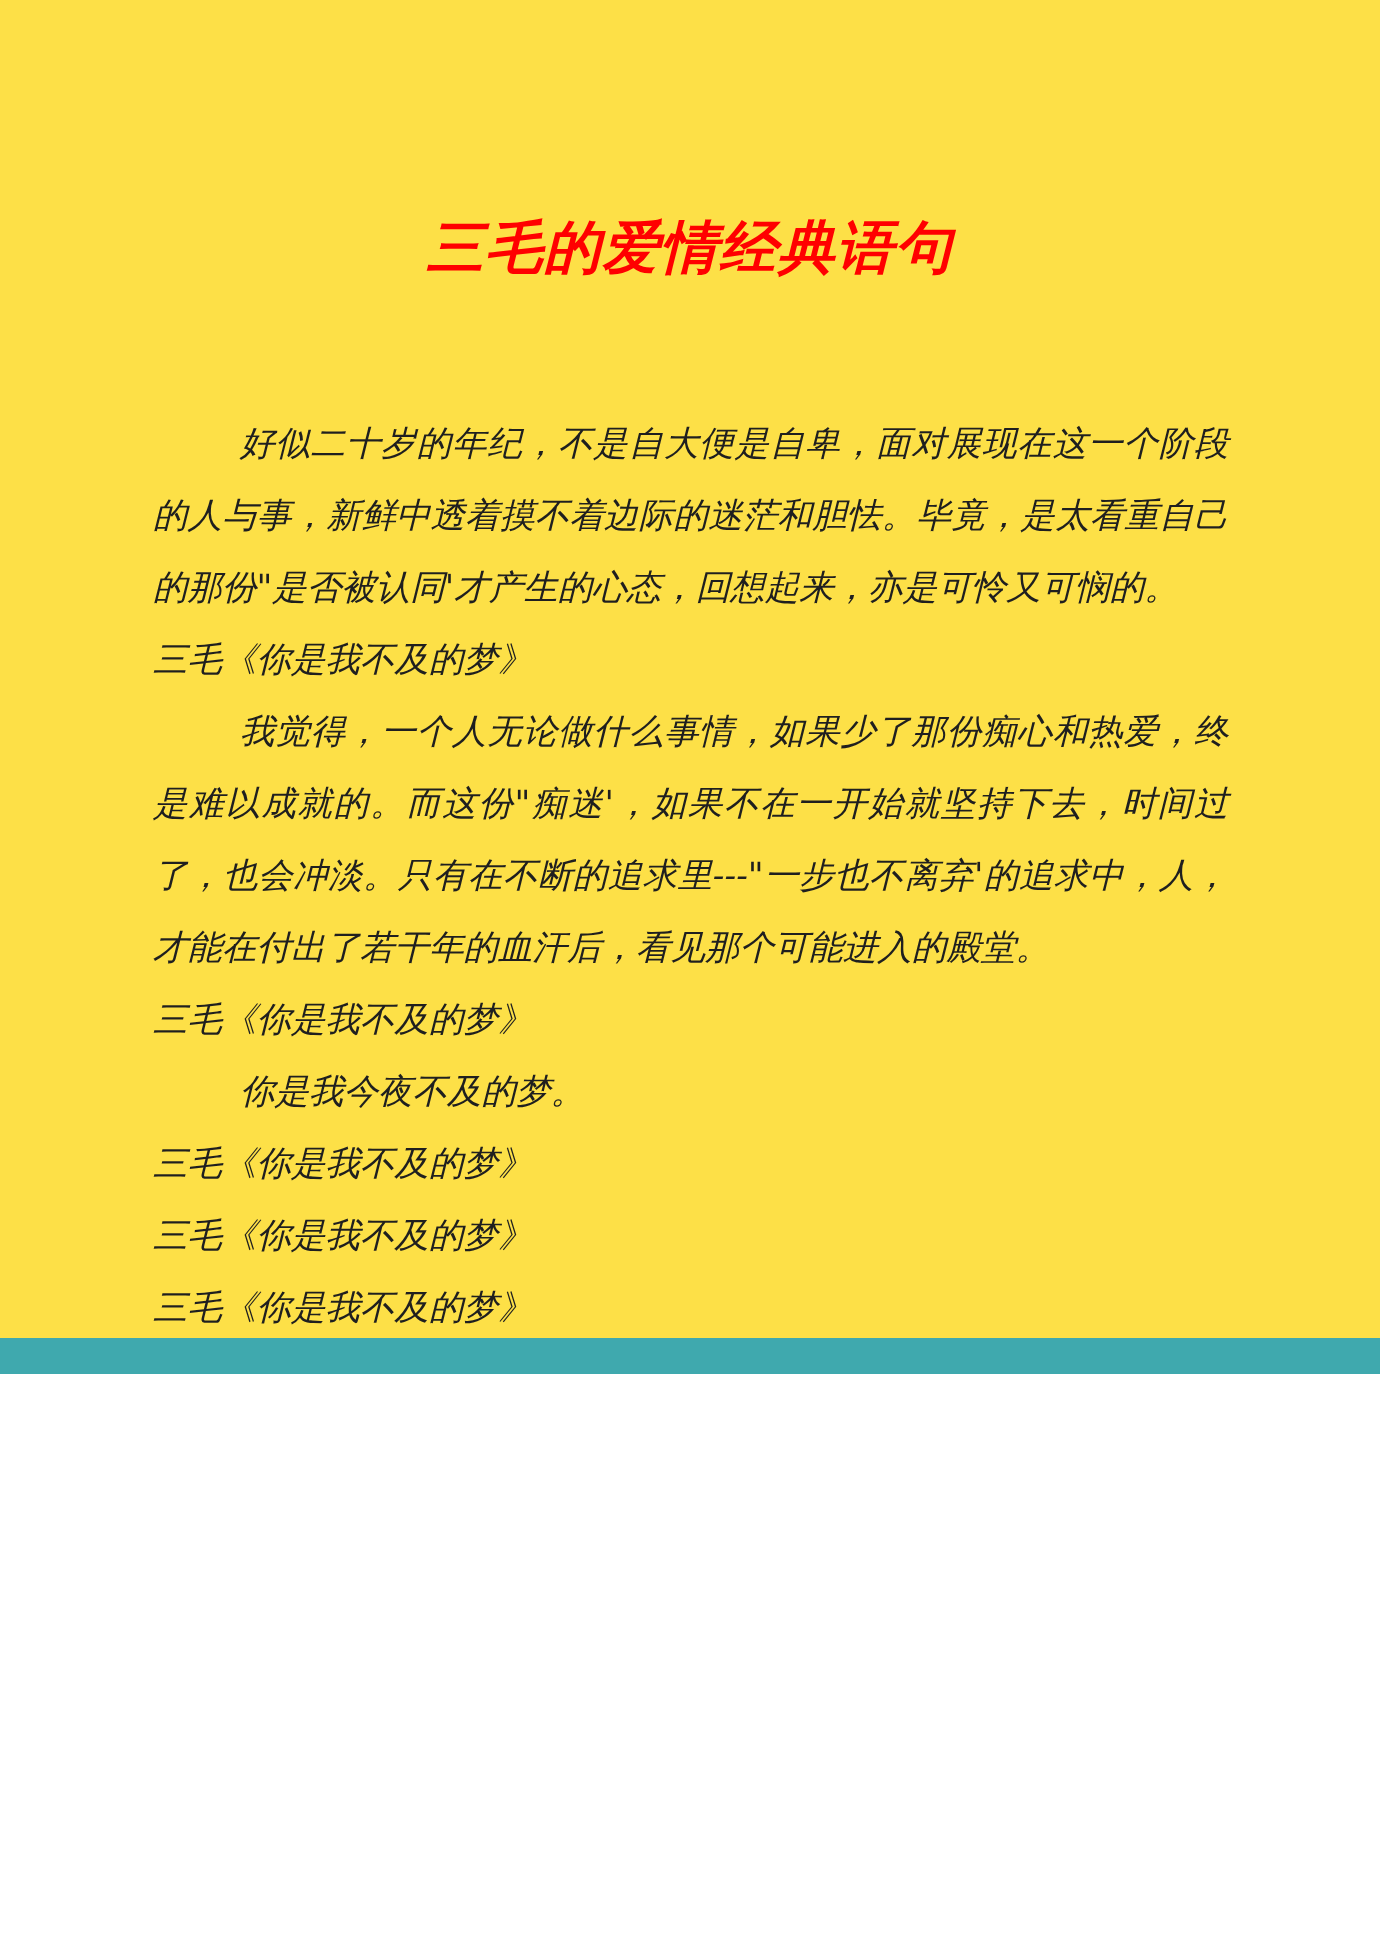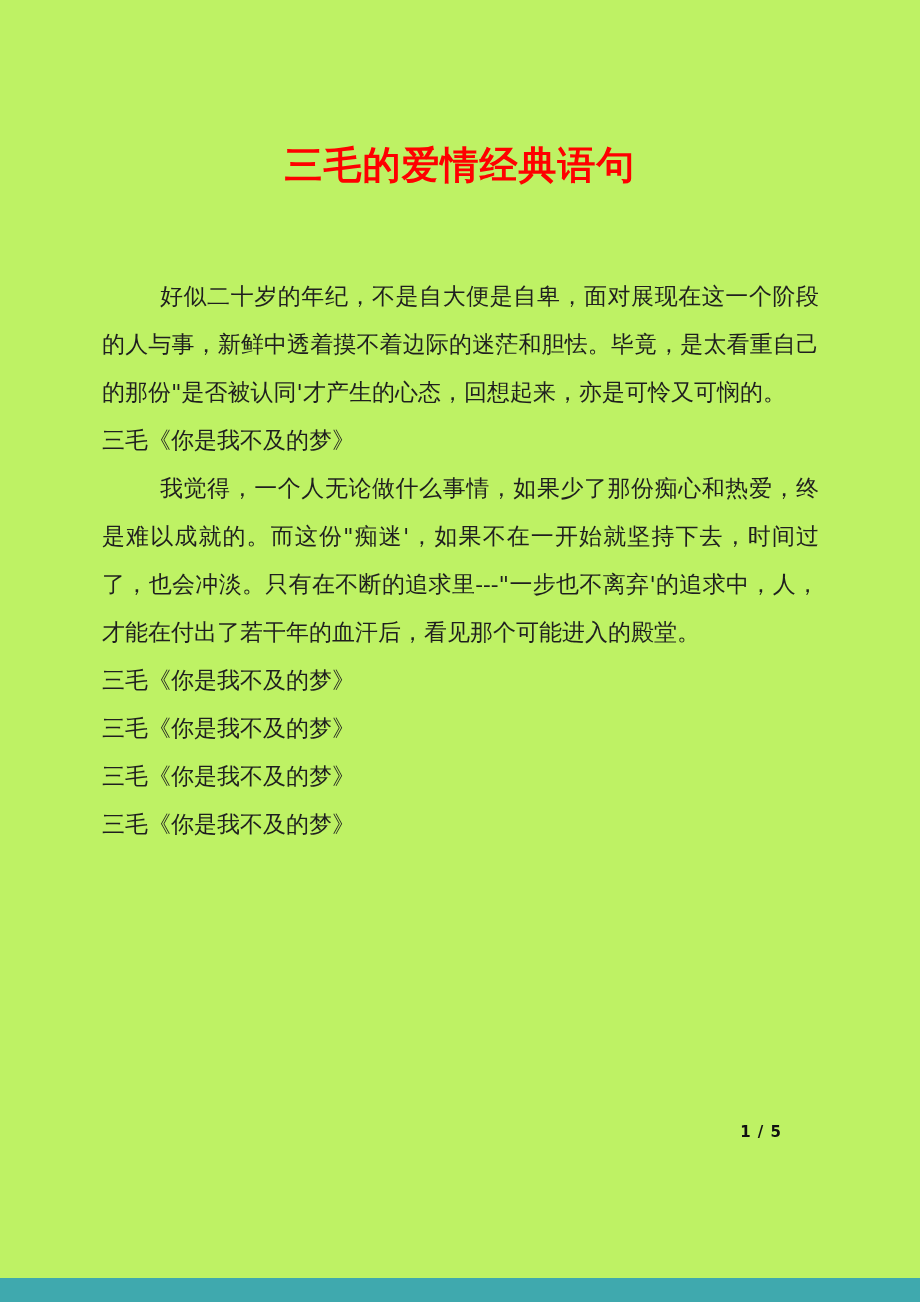--- a/index.html
+++ b/index.html
@@ -1,24 +1,25 @@
 <!DOCTYPE html>
 <html lang="zh"><head>
 <meta charset="utf-8">
 <style>
   html, body { margin: 0; padding: 0; background: #ffffff; }
 
   .page {
     position: relative;
     width: 920px;
-    height: 1302px;
-    background: #bef264;
+    height: 916px;
+    background: #fde047;
     overflow: hidden;
     font-family: "DejaVu Serif", "Liberation Serif", serif;
     color: #1f1f1f;
+    font-style: italic;
   }
 
   .doc-title {
     margin: 0;
     padding-top: 141px;
     text-align: center;
     font-size: 38px;
     line-height: 48px;
     font-weight: bold;
     color: #ff0000;
@@ -60,20 +61,21 @@
 <body>
 
 <div class="page">
   <h1 class="doc-title">三毛的爱情经典语句</h1>
 
   <div class="doc-body">
       <p class="para">好似二十岁的年纪，不是自大便是自卑，面对展现在这一个阶段的人与事，新鲜中透着摸不着边际的迷茫和胆怯。毕竟，是太看重自己的那份"是否被认同'才产生的心态，回想起来，亦是可怜又可悯的。</p>
       <p class="attribution">三毛《你是我不及的梦》</p>
       <p class="para">我觉得，一个人无论做什么事情，如果少了那份痴心和热爱，终是难以成就的。而这份"痴迷'，如果不在一开始就坚持下去，时间过了，也会冲淡。只有在不断的追求里---"一步也不离弃'的追求中，人，才能在付出了若干年的血汗后，看见那个可能进入的殿堂。</p>
       <p class="attribution">三毛《你是我不及的梦》</p>
+      <p class="para">你是我今夜不及的梦。</p>
       <p class="attribution">三毛《你是我不及的梦》</p>
       <p class="attribution">三毛《你是我不及的梦》</p>
       <p class="attribution">三毛《你是我不及的梦》</p>
     </div>
 
   <div class="page-indicator">1 / 5</div>
 
   <div class="footer-bar"></div>
 </div>
 

